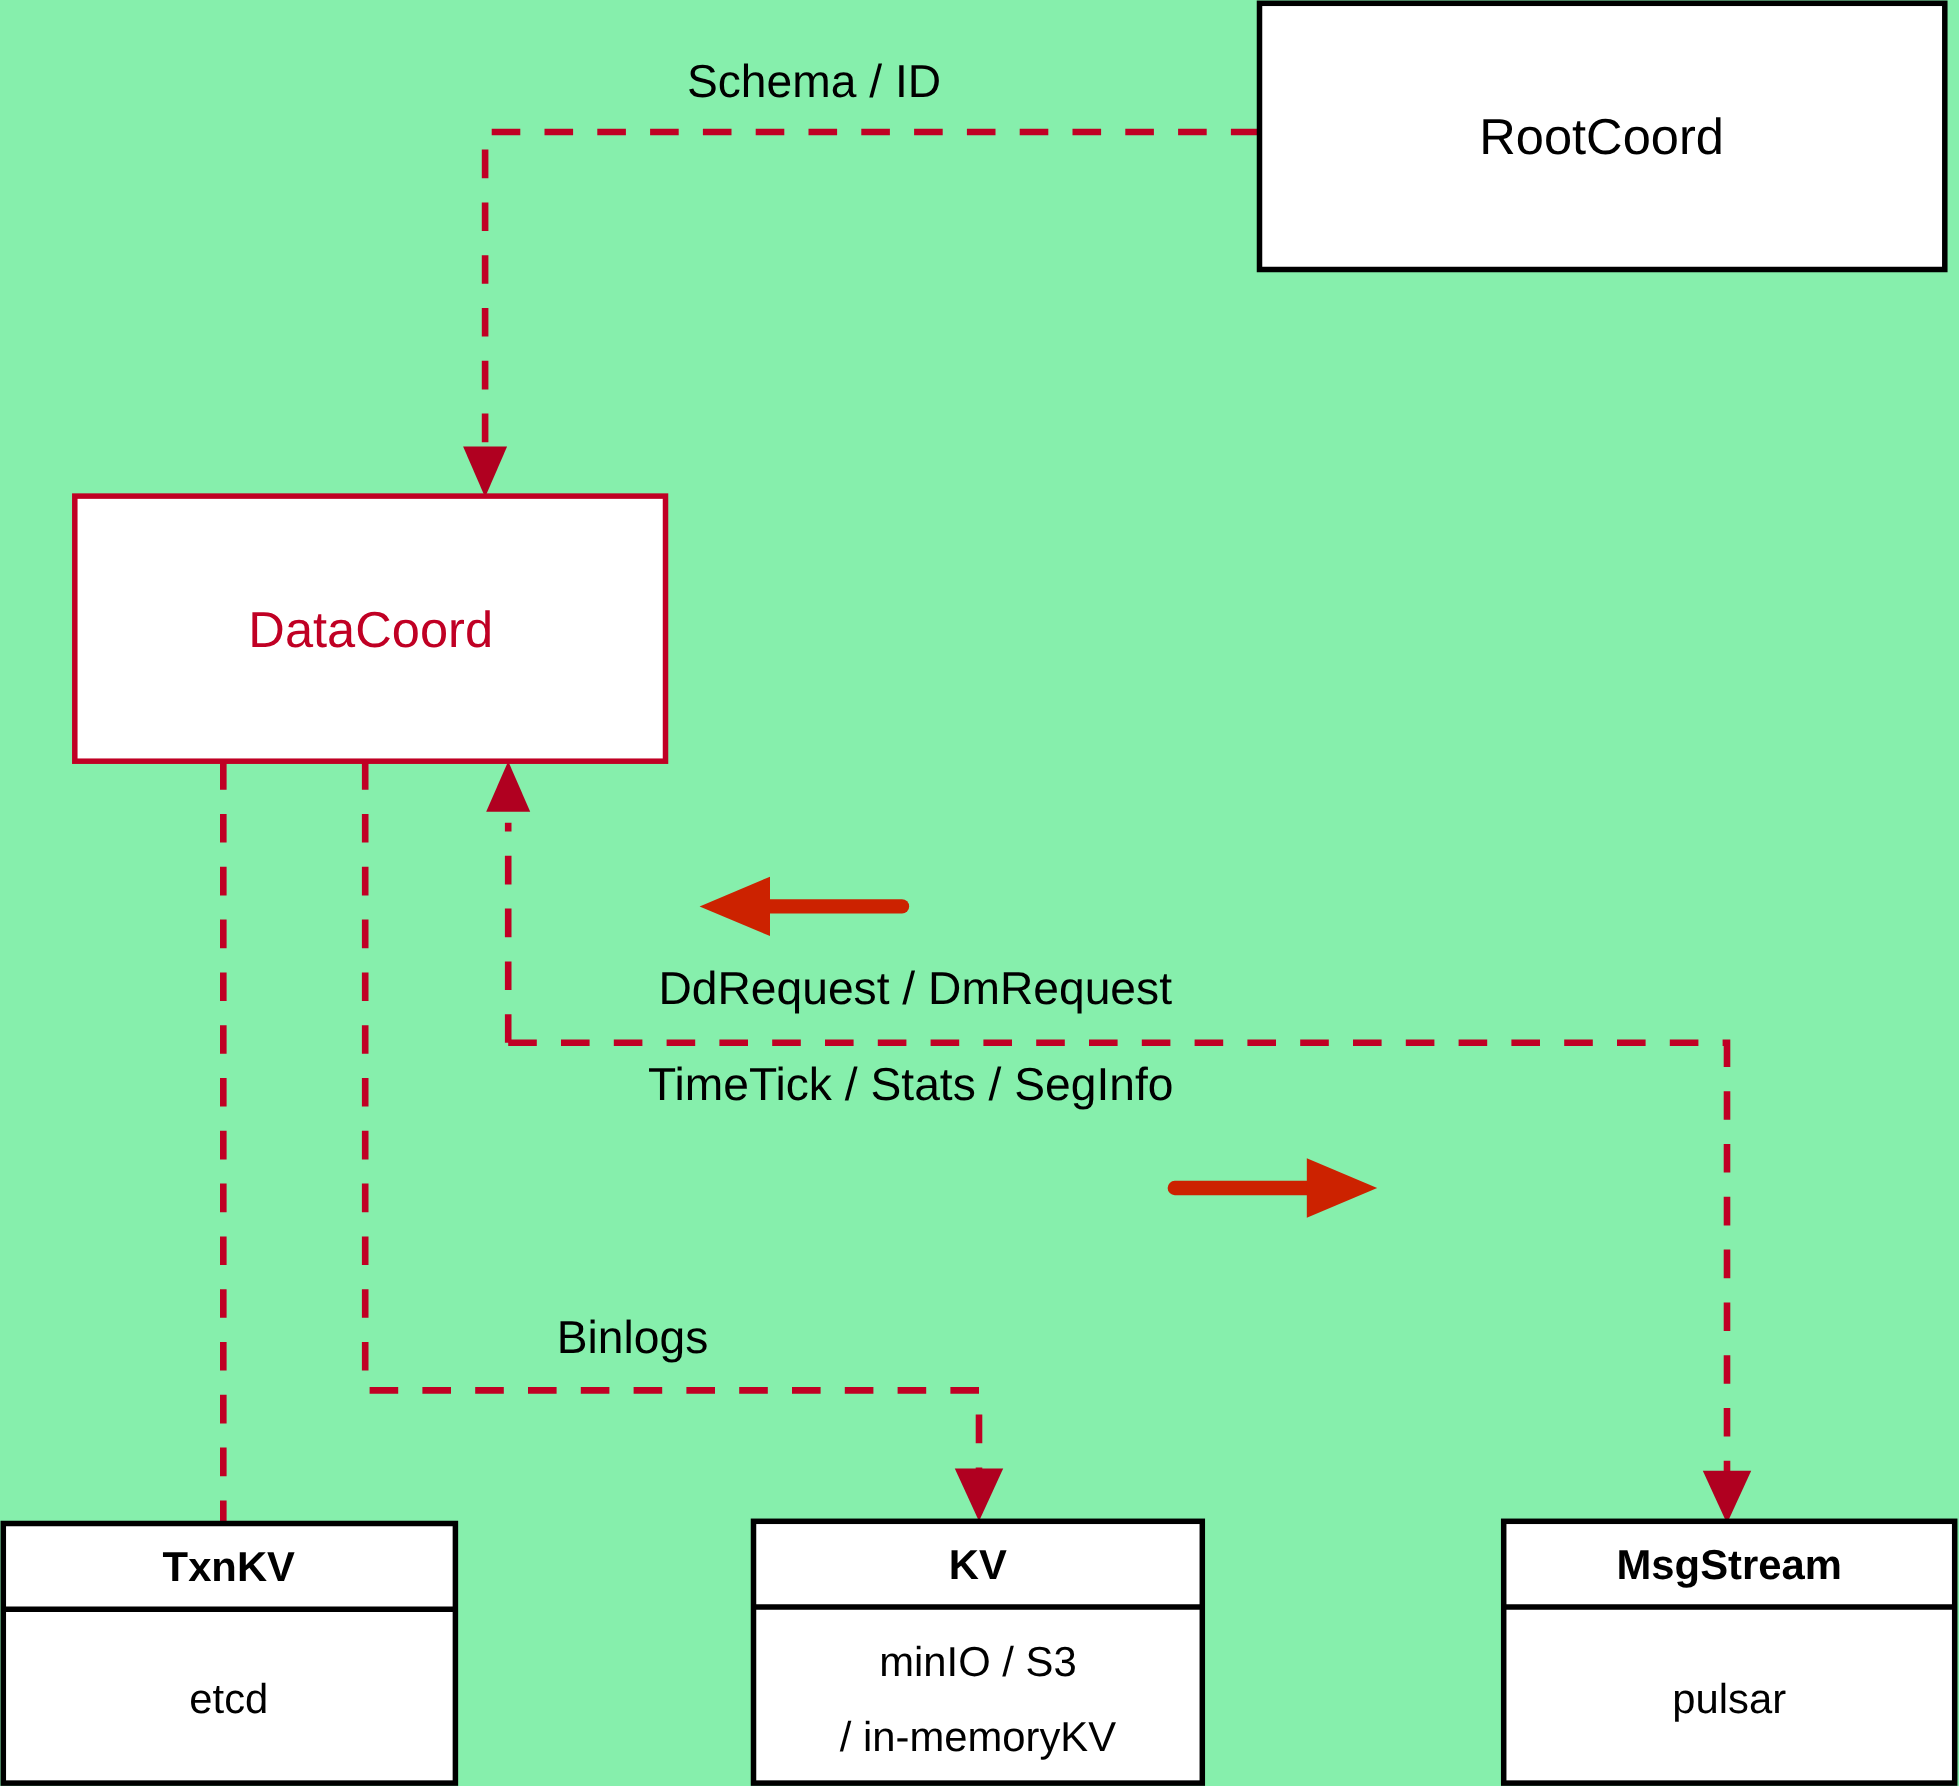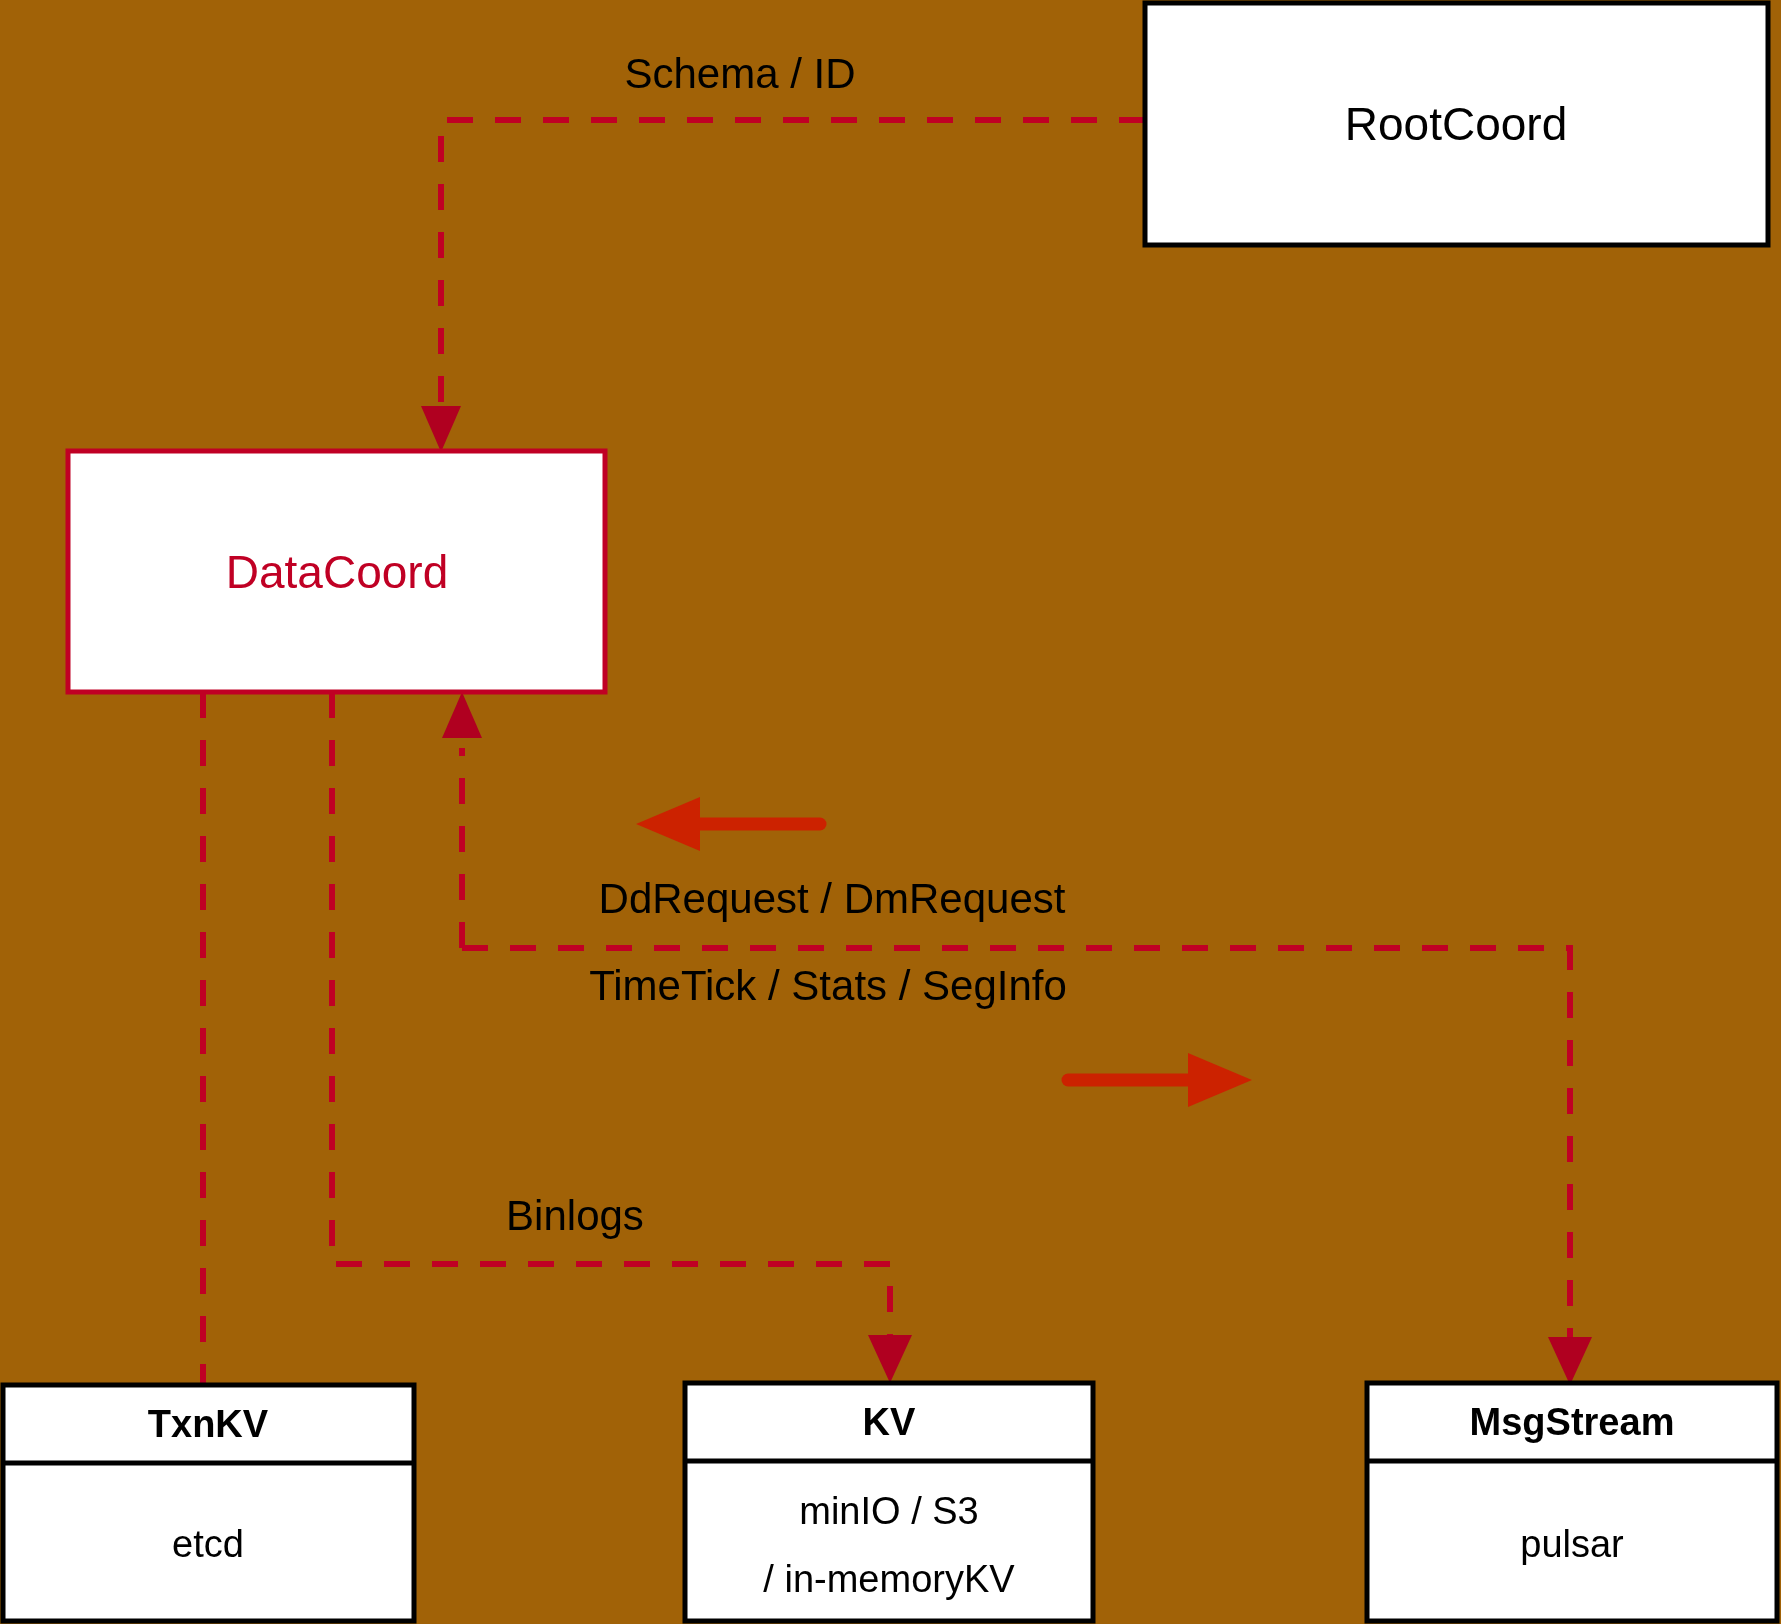--- a/index.html
+++ b/index.html
@@ -7,21 +7,21 @@
     padding: 0;
     background: #ffffff;
   }
   body {
     font-family: "Liberation Sans", sans-serif;
   }
   #diagram-root {
     position: relative;
     width: 1781px;
     height: 1624px;
-    background: #a16207;
+    background: #86efac;
     overflow: hidden;
   }
   svg.diagram-svg {
     display: block;
     width: 1781px;
     height: 1624px;
   }
   text {
     font-family: "Liberation Sans", sans-serif;
   }

